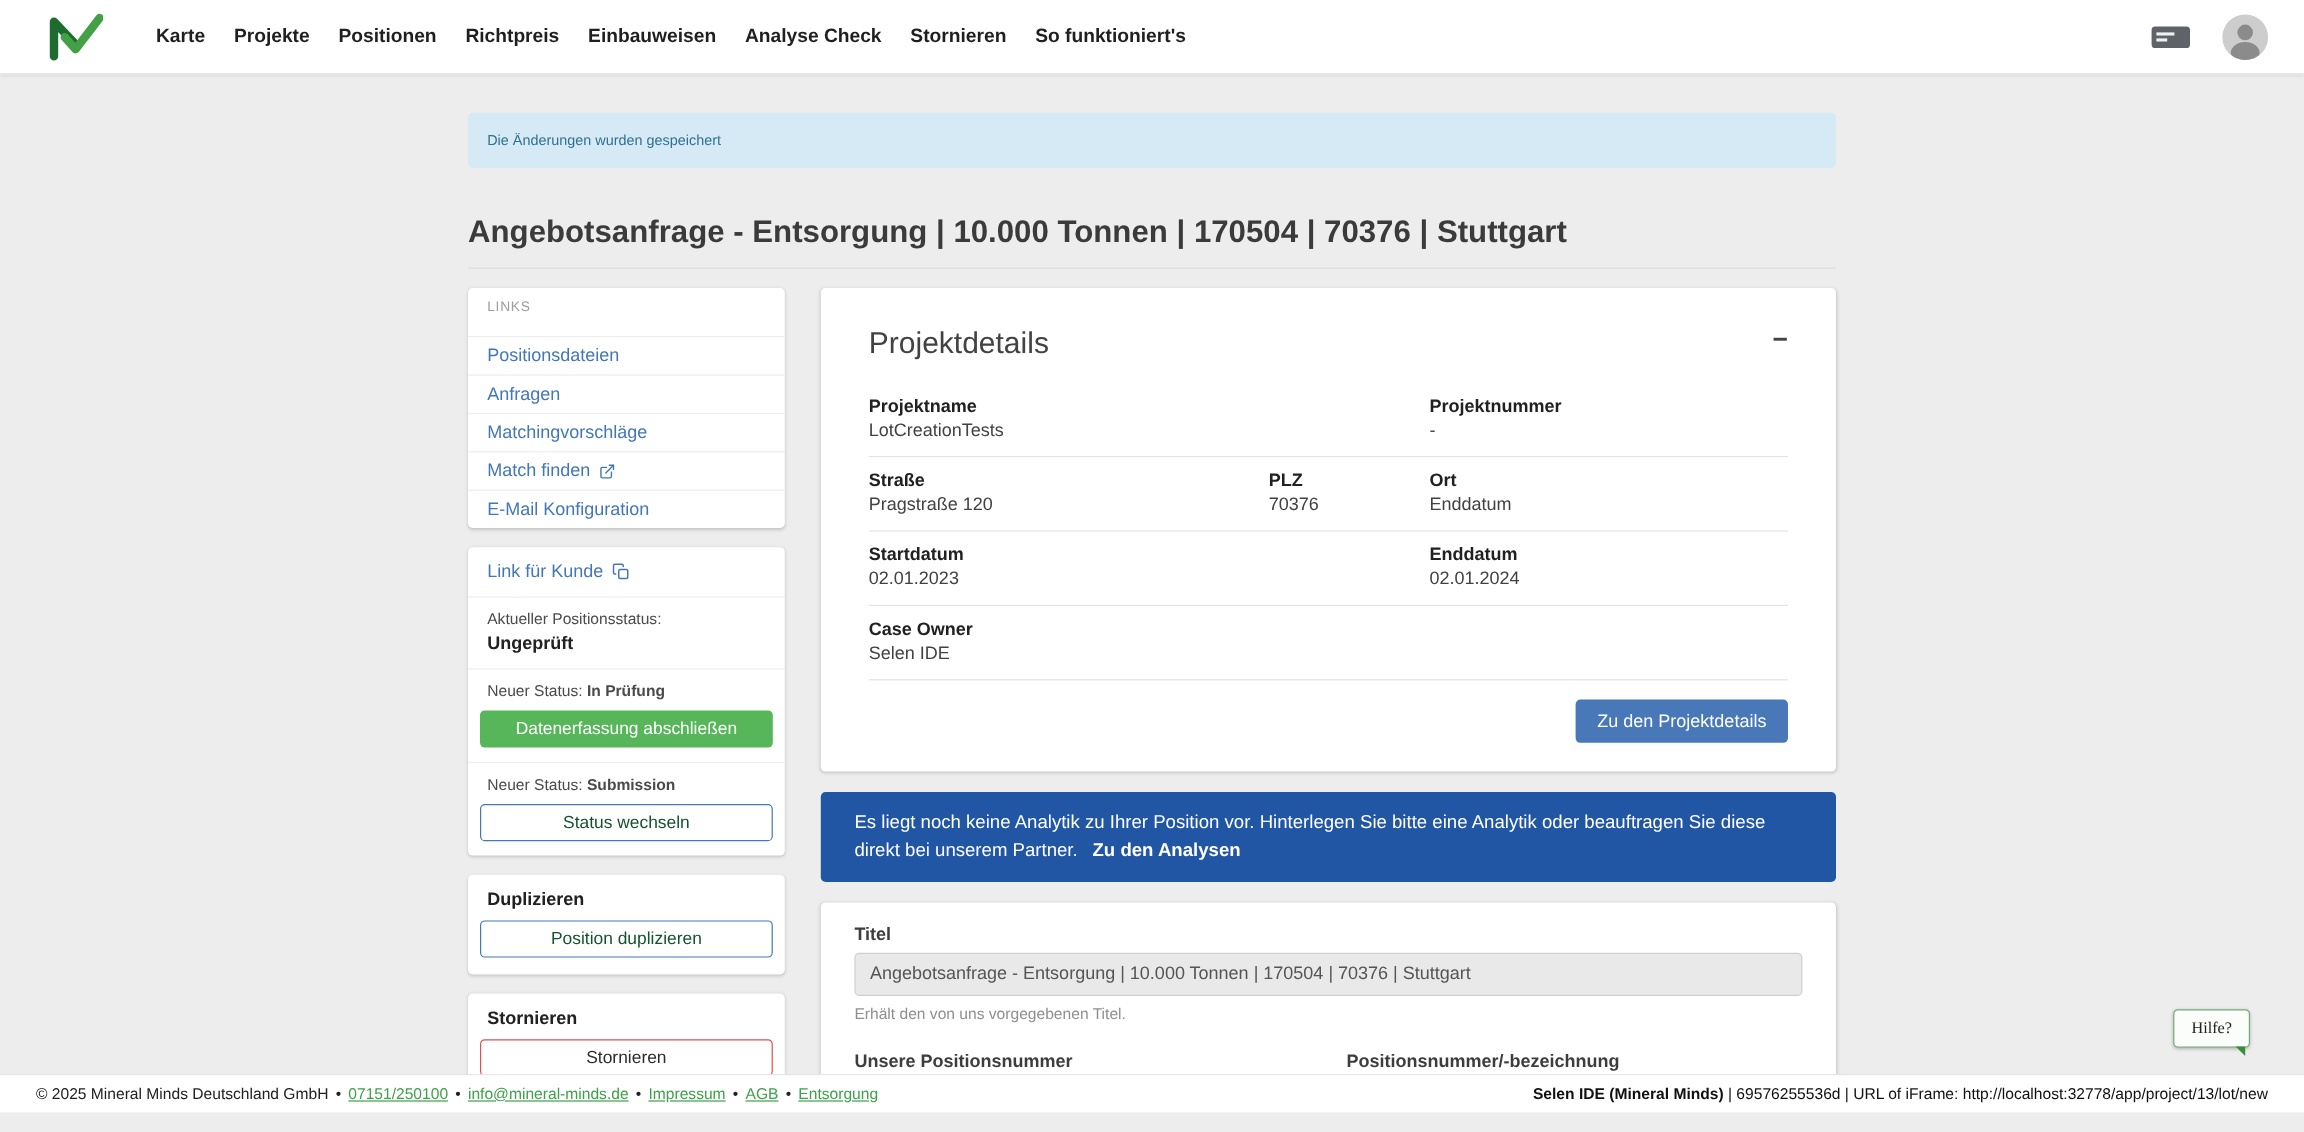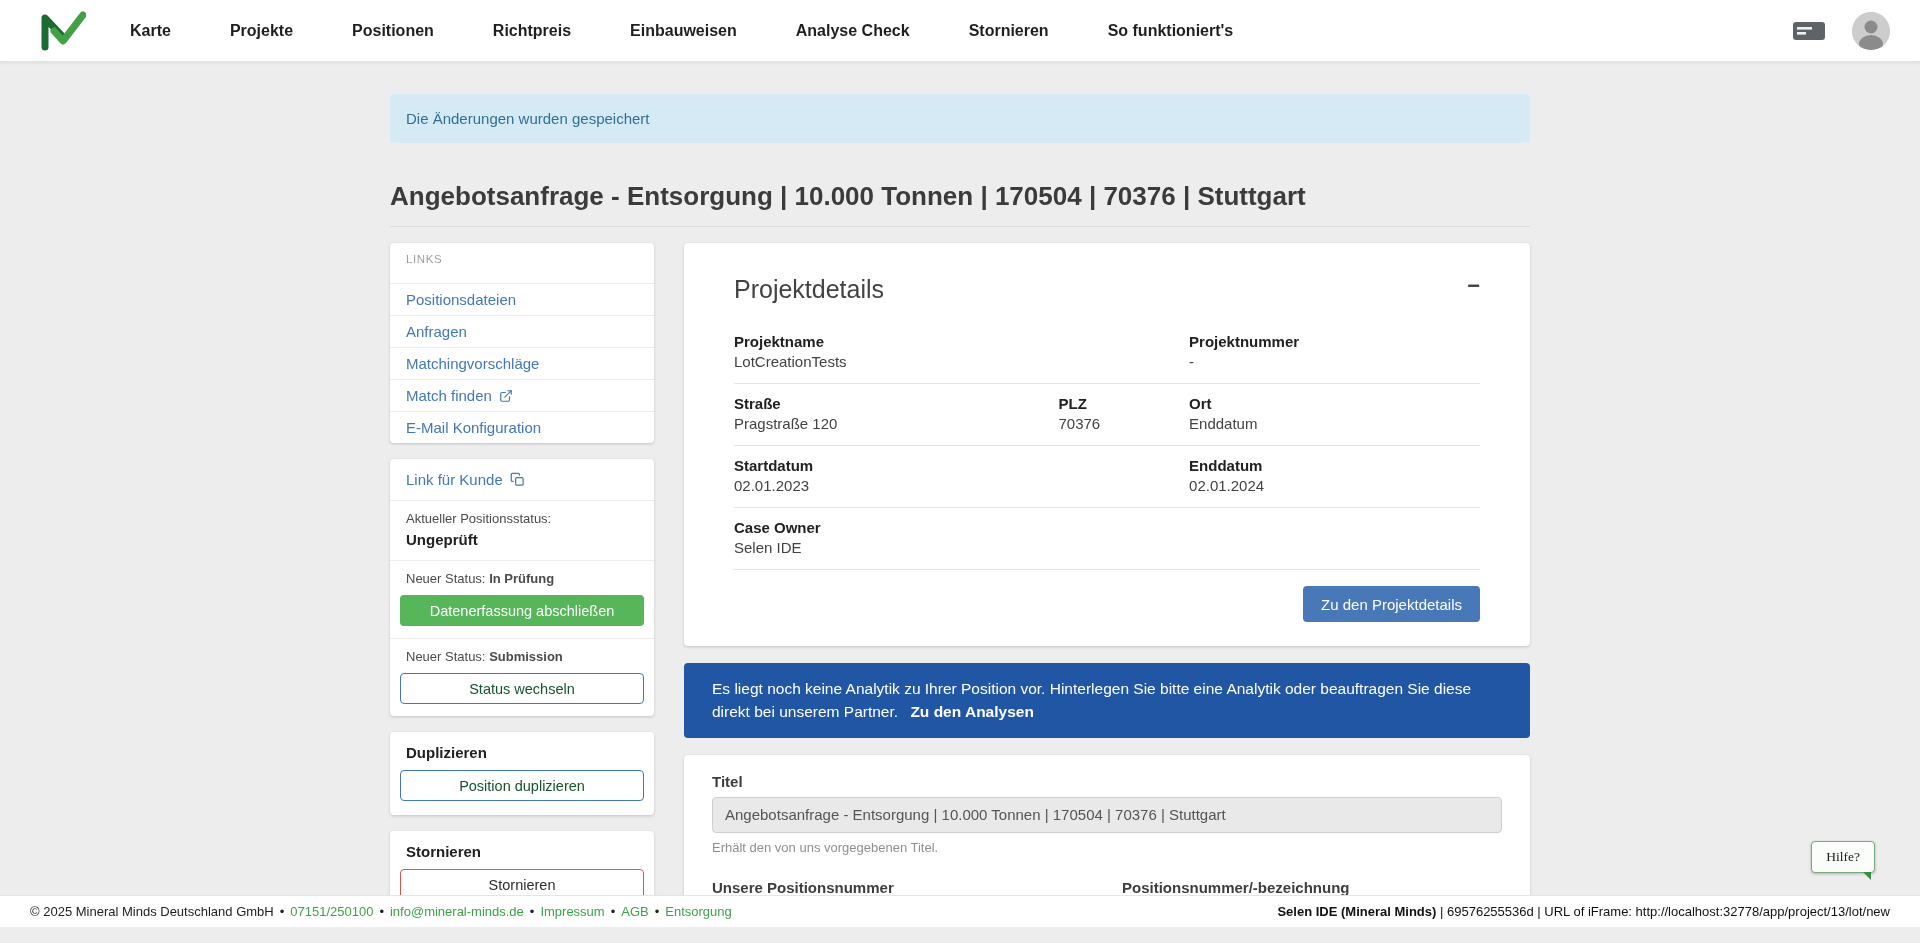--- a/index.html
+++ b/index.html
@@ -12,36 +12,36 @@
   a { text-decoration: none; }
 
   
   .navbar {
     position:absolute; top:0; left:0; right:0; height:62px;
     background:#fff; border-bottom:1px solid #e2e2e2;
     box-shadow:0 1px 3px rgba(0,0,0,.08);
     display:flex; align-items:center; padding:0 30px 0 40px; z-index:30;
   }
   .logo { display:flex; align-items:center; margin-right:44px; cursor:pointer; }
-  .nav-items { display:flex; gap:59px; align-items:center;text-align:right; }
+  .nav-items { display:flex; gap:24px; align-items:center;text-align:right; }
   .nav-item { font-size:16px; font-weight:600; color:#1f1f1f; cursor:pointer; white-space:nowrap; }
   .nav-right { margin-left:auto; display:flex; align-items:center; gap:26px; }
   .icon-btn { background:none; border:none; cursor:pointer; display:flex; align-items:center; }
   .avatar-wrap { width:38px; height:38px; border-radius:50%; overflow:hidden; display:inline-flex; background:#cdcdcd; }
 
   
   .app-scroll {
     position:absolute; top:62px; left:0; right:0; height:835px;
     overflow:hidden; background:#ededed;
   }
   .container { width:1140px; margin:32px auto 0; }
 
   .alert-info {
     background:#d6eaf6; color:#31708f; border-radius:4px;
-    padding:16px; font-size:15px;
+    padding:16px; font-size:12px;
   }
 
   .page-title {
     margin-top:38px; font-size:26px; font-weight:bold; color:#3b3b3b;
     padding-bottom:14px; border-bottom:1px solid #dcdcdc;
   }
 
   .layout { display:flex; gap:30px; margin-top:16px; align-items:flex-start; }
   .sidebar { width:264px; flex:none; display:flex; flex-direction:column; gap:16px; }
   .main { flex:1; display:flex; flex-direction:column; gap:17px; min-width:0; }
@@ -70,21 +70,21 @@
   .btn { display:block; width:100%; height:31px; border-radius:4px; font-size:14.5px;
          margin-top:9px; cursor:pointer; font-family:inherit; }
   .btn-green { background:#57b65a; color:#fff; border:none; }
   .btn-outline-blue { background:#fff; color:#14532d; border:1px solid #4377b8; }
   .btn-outline-red { background:#fff; color:#2c2c2c; border:1px solid #d9534f; }
 
   .action-card { padding:12px 10px 14px; }
   .action-card h3 { font-size:15px; font-weight:bold; color:#212121; padding:0 6px; }
 
   
-  .details-card { padding:32px 50px 24px; }
+  .details-card { padding:32px 40px 24px; }
   .details-head { display:flex; justify-content:space-between; align-items:flex-start; margin-bottom:18px; }
   .details-title { font-size:25px; font-weight:500; color:#424242; }
   .collapse-btn { background:none; border:none; font-size:22px; font-weight:bold; color:#424242; cursor:pointer; line-height:1; }
   .detail-row { display:grid; grid-template-columns:43.5% 17.5% 39%; padding:11px 0 13px; border-bottom:1px solid #e3e3e3; }
   .f-label { font-weight:bold; font-size:15px; color:#212121; }
   .f-value { font-size:15px; color:#424242; margin-top:3px; }
   .col3 { grid-column:3; }
   .details-footer { display:flex; justify-content:flex-end; margin-top:16px; }
   .btn-blue { background:#4878b8; color:#fff; border:none; height:36px; padding:0 18px;
               border-radius:4px; font-size:15px; cursor:pointer; font-family:inherit; }
@@ -117,21 +117,21 @@
     border-top:8px solid #388e3c; border-left:8px solid transparent;
   }
 
   
   .footer {
     position:absolute; left:0; right:0; bottom:16px; height:32px; background:#fff;
     border-top:1px solid #e5e5e5; display:flex; align-items:center;
     justify-content:space-between; padding:0 30px; font-size:13px; z-index:30;
   }
   .footer-left { display:flex; align-items:center; gap:6px; white-space:nowrap; }
-  .footer a { color:#3da14a; cursor:pointer; }
+  .footer a { color:#3da14a; text-decoration:underline; cursor:pointer; }
   .footer-right { white-space:nowrap; color:#111; }
   .footer-right b { font-weight:bold; }
 
   svg.stroke-ic { stroke:currentColor; fill:none; stroke-width:2; stroke-linecap:round; stroke-linejoin:round; }
 </style>
 </head>
 <body>
 
 <header class="navbar">
   <span class="logo">

